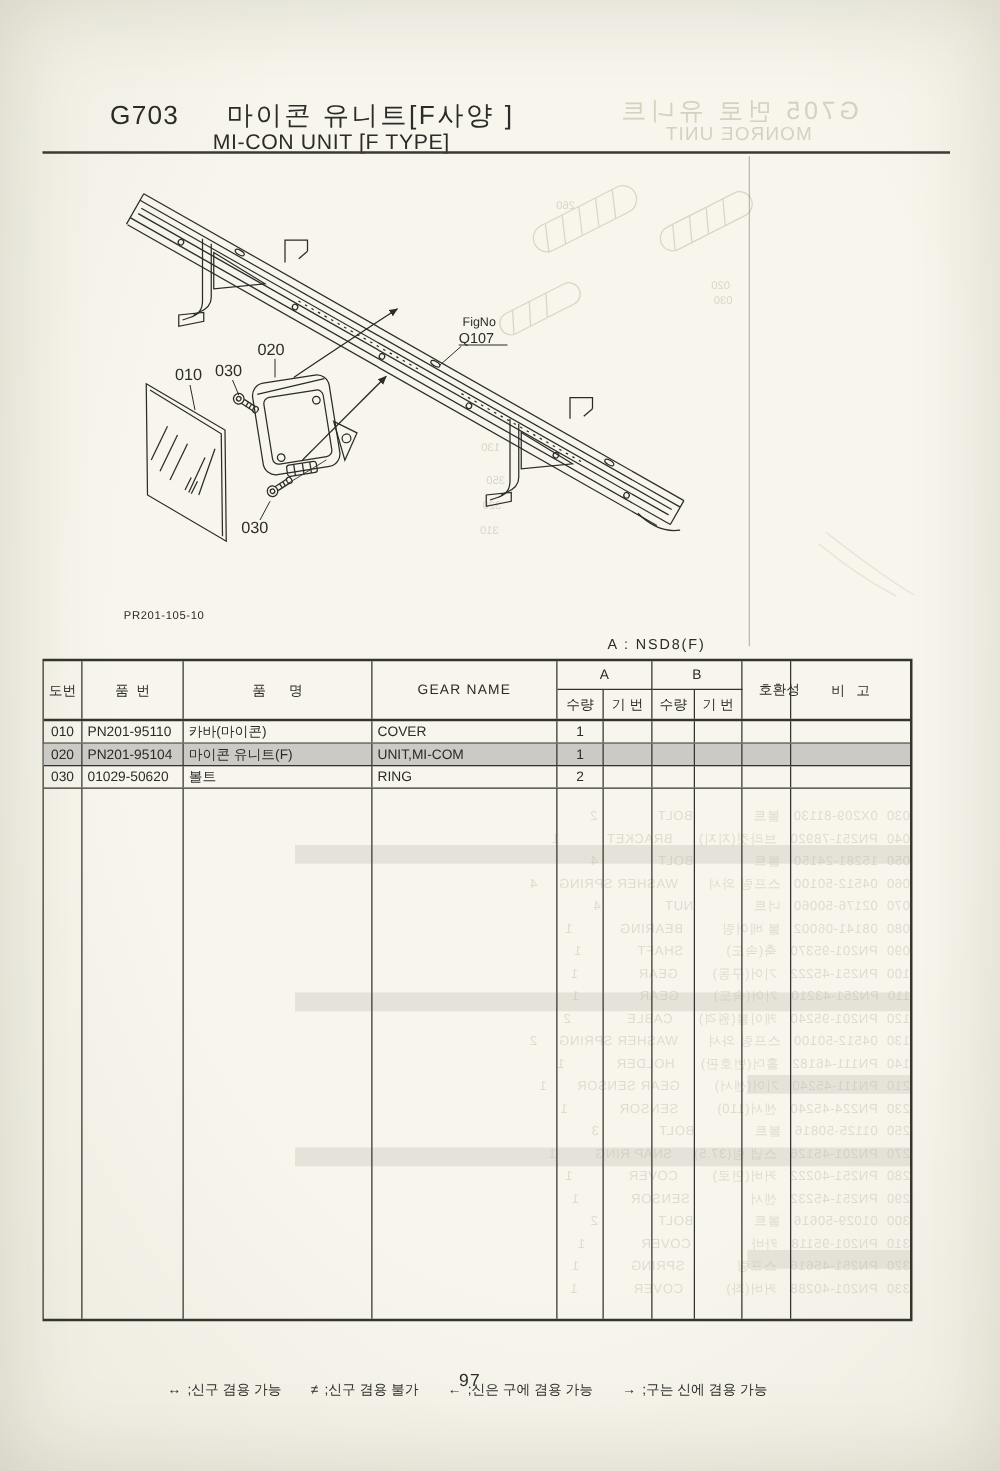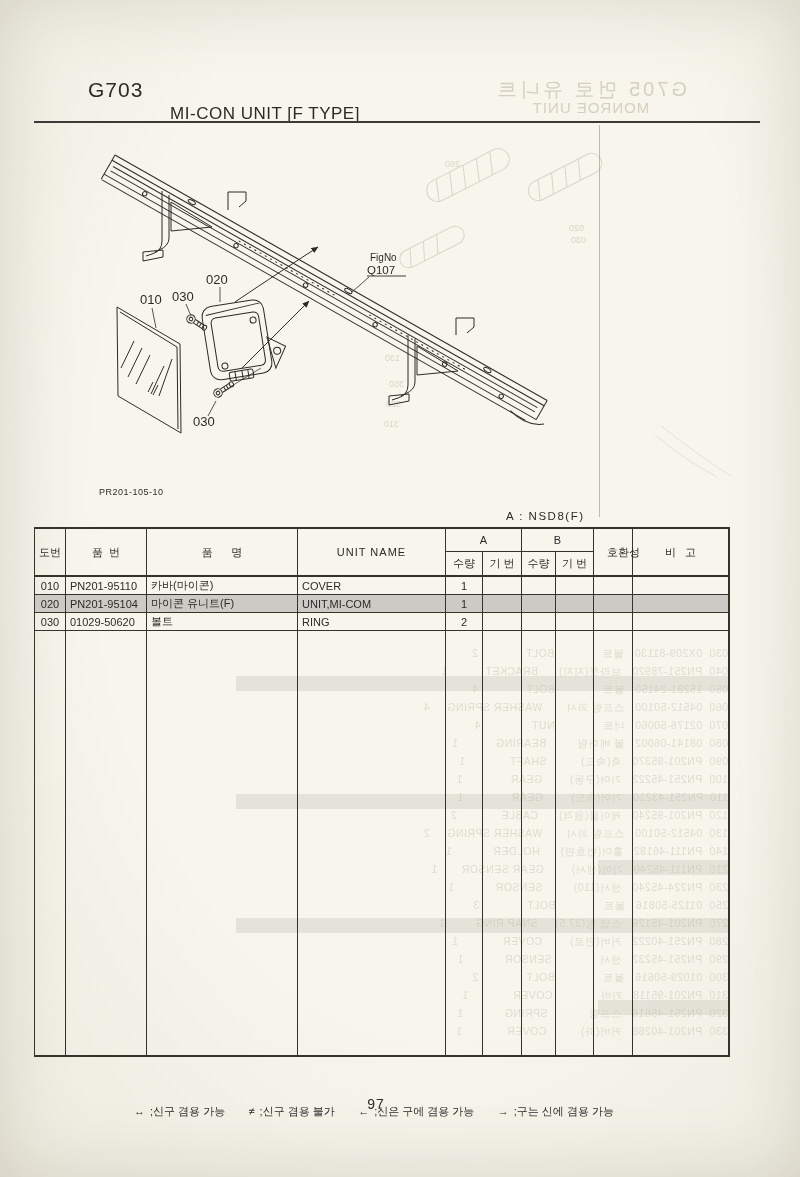--- a/index.html
+++ b/index.html
@@ -30,21 +30,21 @@
   .title-code{font-size:21px;letter-spacing:1px;}
   .title-ko{font-size:21px;letter-spacing:2px;}
   .subtitle{position:absolute;left:150px;top:104px;width:230px;text-align:center;font-size:17px;letter-spacing:.5px;}
   .title-rule{position:absolute;left:34px;top:121px;width:726px;height:2px;background:#3a3a36;}
 
   
   .diagram{position:absolute;left:60px;top:135px;}
   .crease{position:absolute;left:599px;top:125px;width:1px;height:392px;background:rgba(90,88,78,.38);}
 
   
-  .applicability{position:absolute;left:486px;top:510px;font-size:11.5px;letter-spacing:1.5px;margin-left:20px;}
+  .applicability{position:absolute;left:486px;top:510px;font-size:11.5px;letter-spacing:1.5px;}
 
   
   .parts-table{
     --cols:31px 81px 151px 148px 37px 39px 34px 38px 39px 96px;
     position:absolute;left:34px;top:527px;width:696px;height:530px;
     border:2px solid #34342f;border-left-width:1px;
     display:flex;flex-direction:column;box-sizing:border-box;
   }
   .thead{display:grid;grid-template-columns:var(--cols);grid-template-rows:23px 23px;border-bottom:2px solid #34342f;}
   .th{display:flex;align-items:center;justify-content:center;font-size:11px;white-space:pre;border-right:1px solid #34342f;}
@@ -113,20 +113,21 @@
       <div class="ghost-row" style="top: 933px;">280  PN251-40222   커버(먼로)        COVER             1</div>
       <div class="ghost-row" style="top: 951px;">290  PN251-45232   센서              SENSOR            1</div>
       <div class="ghost-row" style="top: 969px;">300  01029-50616   볼트              BOLT              2</div>
       <div class="ghost-row" style="top: 987px;">310  PN201-95118   카바              COVER             1</div>
       <div class="ghost-row" style="top: 1005px;">320  PN251-45616   스프링            SPRING            1</div>
       <div class="ghost-row" style="top: 1023px;">330  PN201-40288   커버(좌)          COVER             1</div>
     </div>
 
   <div class="title-row">
     <span class="title-code">G703</span>
+    <span class="title-ko">마이콘 유니트[F사양 ]</span>
   </div>
   <div class="subtitle">MI-CON UNIT [F TYPE]</div>
   <div class="title-rule"></div>
 
   <svg class="diagram" width="710" height="380" viewBox="0 0 710 380">
     <defs>
       <marker id="ah" markerWidth="9" markerHeight="8" refX="6.5" refY="3" orient="auto">
         <path d="M0,0 L7,3 L0,6 Z" fill="#2b2b28"></path>
       </marker>
     </defs>
@@ -284,21 +285,21 @@
 
   <div class="crease"></div>
 
   <div class="applicability">A : NSD8(F)</div>
 
   <div class="parts-table">
     <div class="thead">
       <div class="th c-no">도번</div>
       <div class="th c-pn">품  번</div>
       <div class="th c-name">품      명</div>
-      <div class="th c-pname">UNIT NAME</div>
+      <div class="th c-pname">GEAR NAME</div>
       <div class="th g-a">A</div>
       <div class="th g-b">B</div>
       <div class="th s-qa">수량</div>
       <div class="th s-ka">기 번</div>
       <div class="th s-qb">수량</div>
       <div class="th s-kb">기 번</div>
       <div class="th c-compat">
         <div class="vert">호환성</div>
       </div>
       <div class="th c-remark">비  고</div>

